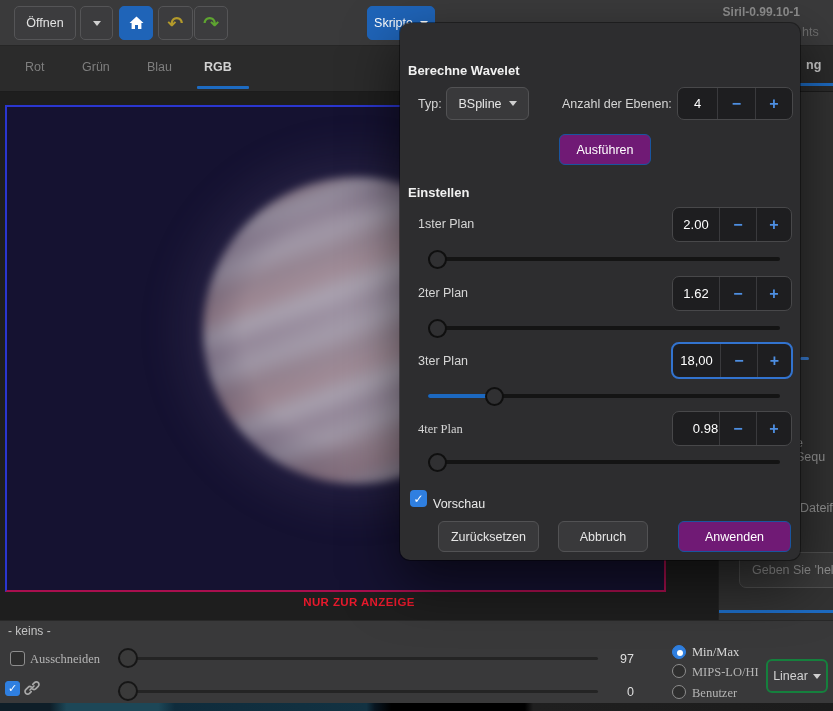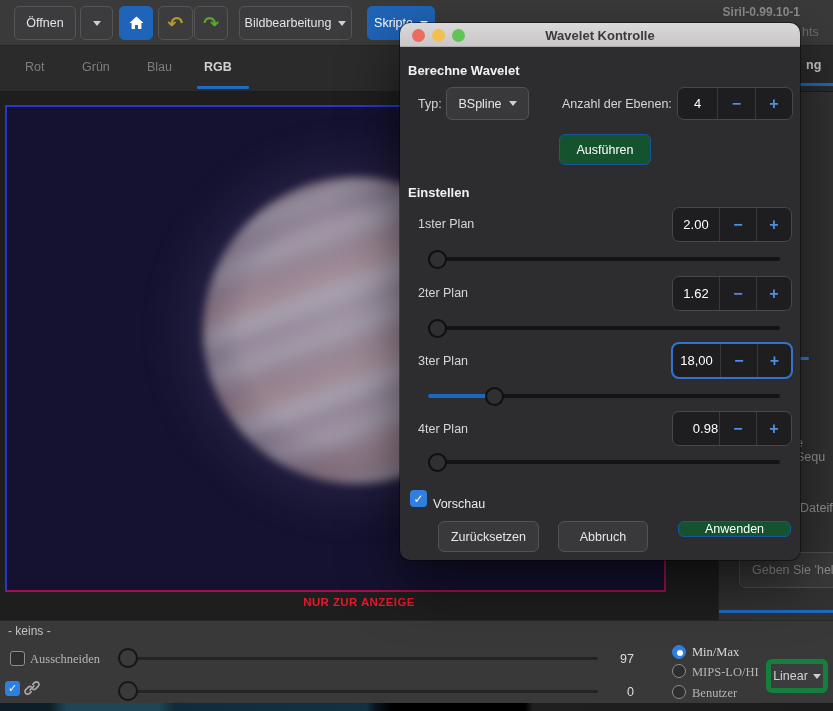--- a/index.html
+++ b/index.html
@@ -71,38 +71,38 @@
   .chk { position:absolute; width:15px; height:15px; border-radius:3px; background:#2e2e2e; border:1.5px solid #8d8d8d; }
   .chk.checked { background:#2f7fe0; border-color:#2f7fe0; color:#fff; font-size:11px; font-weight:bold; display:flex; align-items:center; justify-content:center; }
   .blabel { position:absolute; color:#b5b5b5; font-size:12.5px;font-family:Liberation Serif, serif; }
   .hslider-track { position:absolute; height:3px; background:#242424; border-radius:2px; }
   .hslider-knob { position:absolute; width:20px; height:20px; border-radius:50%; background:#3a3a3a; border:2px solid #161616; }
   .bval { position:absolute; width:28px; text-align:right; color:#dedede; font-size:12.5px; }
   .radio { position:absolute; width:14px; height:14px; border-radius:50%; border:1.5px solid #8d8d8d; background:#2e2e2e; }
   .radio.sel { background:#2f7fe0; border-color:#2f7fe0; }
   .radio.sel::after { content:""; position:absolute; left:4px; top:4px; width:6px; height:6px; background:#fff; border-radius:50%; }
   .linear-btn { left:766px; top:38px; width:62px; height:34px; position:absolute; display:flex; align-items:center; justify-content:center; gap:5px;
-    background:#3c3c3e; border:5px solid #15803d; border-radius:6px; color:#d2d2d2; font-size:12.5px; }
+    background:#3c3c3e; border:2px solid #15803d; border-radius:6px; color:#d2d2d2; font-size:12.5px; }
   .chain { position:absolute; left:23px; top:58px; width:18px; height:18px; }
 
   .bottom-strip { left:0; top:703px; width:833px; height:8px;
     background:linear-gradient(90deg,#0e1e28 0,#0e1e28 6%,#1d4757 8%,#1d4757 19%,#0f2c3c 21%,#123242 44%,#081520 45%,#000 47%,#000 63%,#1f1f1f 64%,#1c1c1c 100%); }
 
   
   .dialog { left:400px; top:23px; width:400px; height:537px; border-radius:10px;
     background:#2d2d2f; box-shadow:0 22px 55px rgba(0,0,0,0.6), 0 0 0 1px rgba(0,0,0,0.4); z-index:50; }
   .dialog-titlebar { position:absolute; left:0; top:0; width:400px; height:24px;
     background:linear-gradient(#dad8d8,#c9c7c7); border-radius:10px 10px 0 0; border-bottom:1px solid #aeacac; }
   .dialog-title { position:absolute; width:100%; top:5px; text-align:center; color:#3b3b3b; font-size:13px; font-weight:bold; }
   .light { position:absolute; top:6px; width:13px; height:13px; border-radius:50%; }
   .section-label { position:absolute; left:8px; color:#f1f1f1; font-size:13px; font-weight:bold; }
   .dlabel { position:absolute; color:#d6d6d6; font-size:12.5px; }
   .dbtn { position:absolute; display:flex; align-items:center; justify-content:center; gap:7px;
     background:#39393b; border:1px solid #525254; border-radius:6px; color:#e6e6e6; font-size:12.5px; }
-  .dbtn.blue { background:#14532d; border-color:#19559f; color:#fff; }
+  .dbtn.blue { background:#701a75; border-color:#19559f; color:#fff; }
   .spin { position:absolute; display:flex; background:#1e1e20; border:1px solid #48484a; border-radius:7px; overflow:hidden; }
   .spin.focused { border:2px solid #3273cf; }
   .spin .val { display:flex; align-items:center; justify-content:center; }
   .spin input { background:transparent; border:none; outline:none; color:#fff; font-size:13px; text-align:center; width:100%; font-family:inherit; }
   .spin .sgn { display:flex; align-items:center; justify-content:center; color:#4e8fe2; font-size:16px; font-weight:bold; border-left:1px solid #3a3a3d; }
   .dslider-track { position:absolute; left:28px; width:352px; height:4px; background:#141414; border-radius:2px; }
   .dslider-fill { position:absolute; left:28px; height:4px; background:#1c68c0; border-radius:2px; }
   .dslider-knob { position:absolute; width:19px; height:19px; border-radius:50%; background:#303032; border:2px solid #0f0f0f; }
   .dcheck { position:absolute; left:10px; top:467px; width:17px; height:17px; border-radius:4px; background:#2f7fe0;
     color:#fff; font-size:12px; font-weight:bold; display:flex; align-items:center; justify-content:center; }
@@ -121,24 +121,20 @@
     <svg width="17" height="16" viewBox="0 0 17 16">
       <path d="M8.5 1.5 L15.5 8 H13.4 V14 H10 V10 H7 V14 H3.6 V8 H1.5 Z" fill="#ffffff"></path>
     </svg>
   </div>
   <div class="tbtn" style="left:158px; width:35px;">
     <span class="glyph-undo">↶</span>
   </div>
   <div class="tbtn" style="left:194px; width:34px;">
     <span class="glyph-redo">↷</span>
   </div>
-  <div class="tbtn" style="left:239px; width:113px;">
-    <span>Bildbearbeitung</span>
-    <span class="caret"></span>
-  </div>
   <div class="tbtn blue" style="left:367px; width:68px;">
     <span>Skripte</span>
     <span class="caret"></span>
   </div>
   <div class="abs win-title">Siril-0.99.10-1</div>
   <div class="abs frag-top">hts</div>
 </div>
 
 <div class="abs tabbar">
   <div class="tab" style="left:25px;">Rot</div>
@@ -197,26 +193,20 @@
 
   <div class="linear-btn">
     <span>Linear</span>
     <span class="caret"></span>
   </div>
 </div>
 
 <div class="abs bottom-strip"></div>
 
 <div class="abs dialog">
-  <div class="dialog-titlebar">
-    <div class="light" style="left:12px; background:#ec6a5e;"></div>
-    <div class="light" style="left:32px; background:#f5bf4f;"></div>
-    <div class="light" style="left:52px; background:#61c554;"></div>
-    <div class="dialog-title">Wavelet Kontrolle</div>
-  </div>
 
   <div class="section-label" style="top:40px;">Berechne Wavelet</div>
 
   <div class="dlabel" style="left:18px; top:74px;">Typ:</div>
   <div class="dbtn" style="left:46px; top:64px; width:83px; height:33px;">
     <span>BSpline</span>
     <span class="caret"></span>
   </div>
   <div class="dlabel" style="left:162px; top:74px;">Anzahl der Ebenen:</div>
   <div class="spin" style="left:277px; top:64px; width:116px; height:33px;">
@@ -260,21 +250,21 @@
     <div class="val" style="width:47px;">
         <input value="18,00" style="">
       </div>
     <div class="sgn" style="width:37px;">−</div>
     <div class="sgn" style="width:34px;">+</div>
   </div>
   <div class="dslider-track" style="top:371px;"></div>
   <div class="dslider-fill" style="top:371px; width:66px;"></div>
   <div class="dslider-knob" style="left:85px; top:364px;"></div>
 
-  <div class="dlabel" style="left:18px; top:399px;">4ter Plan</div>
+  <div class="dlabel" style="left:18px; top:399px;font-family:Liberation Serif, serif;">4ter Plan</div>
   <div class="spin" style="left:272px; top:388px; width:120px; height:35px;">
     <div class="val" style="width:46px;padding-left:19px;">
         <input value="0.98" style="">
       </div>
     <div class="sgn" style="width:37px;">−</div>
     <div class="sgn" style="width:35px;">+</div>
   </div>
   <div class="dslider-track" style="top:437px;"></div>
   <div class="dslider-knob" style="left:28px; top:430px;"></div>
 
@@ -282,16 +272,16 @@
     <span>✓</span>
   </div>
   <div class="dlabel" style="left:33px; top:474px; color:#e9e9e9;">Vorschau</div>
 
   <div class="dbtn" style="left:38px; top:498px; width:101px; height:31px;">
     <span>Zurücksetzen</span>
   </div>
   <div class="dbtn" style="left:158px; top:498px; width:90px; height:31px;">
     <span>Abbruch</span>
   </div>
-  <div class="dbtn blue" style="left:278px; top:498px; width:113px; height:16px;">
+  <div class="dbtn blue" style="left:278px; top:498px; width:113px; height:31px;">
     <span>Anwenden</span>
   </div>
 </div>
 
 </body></html>

